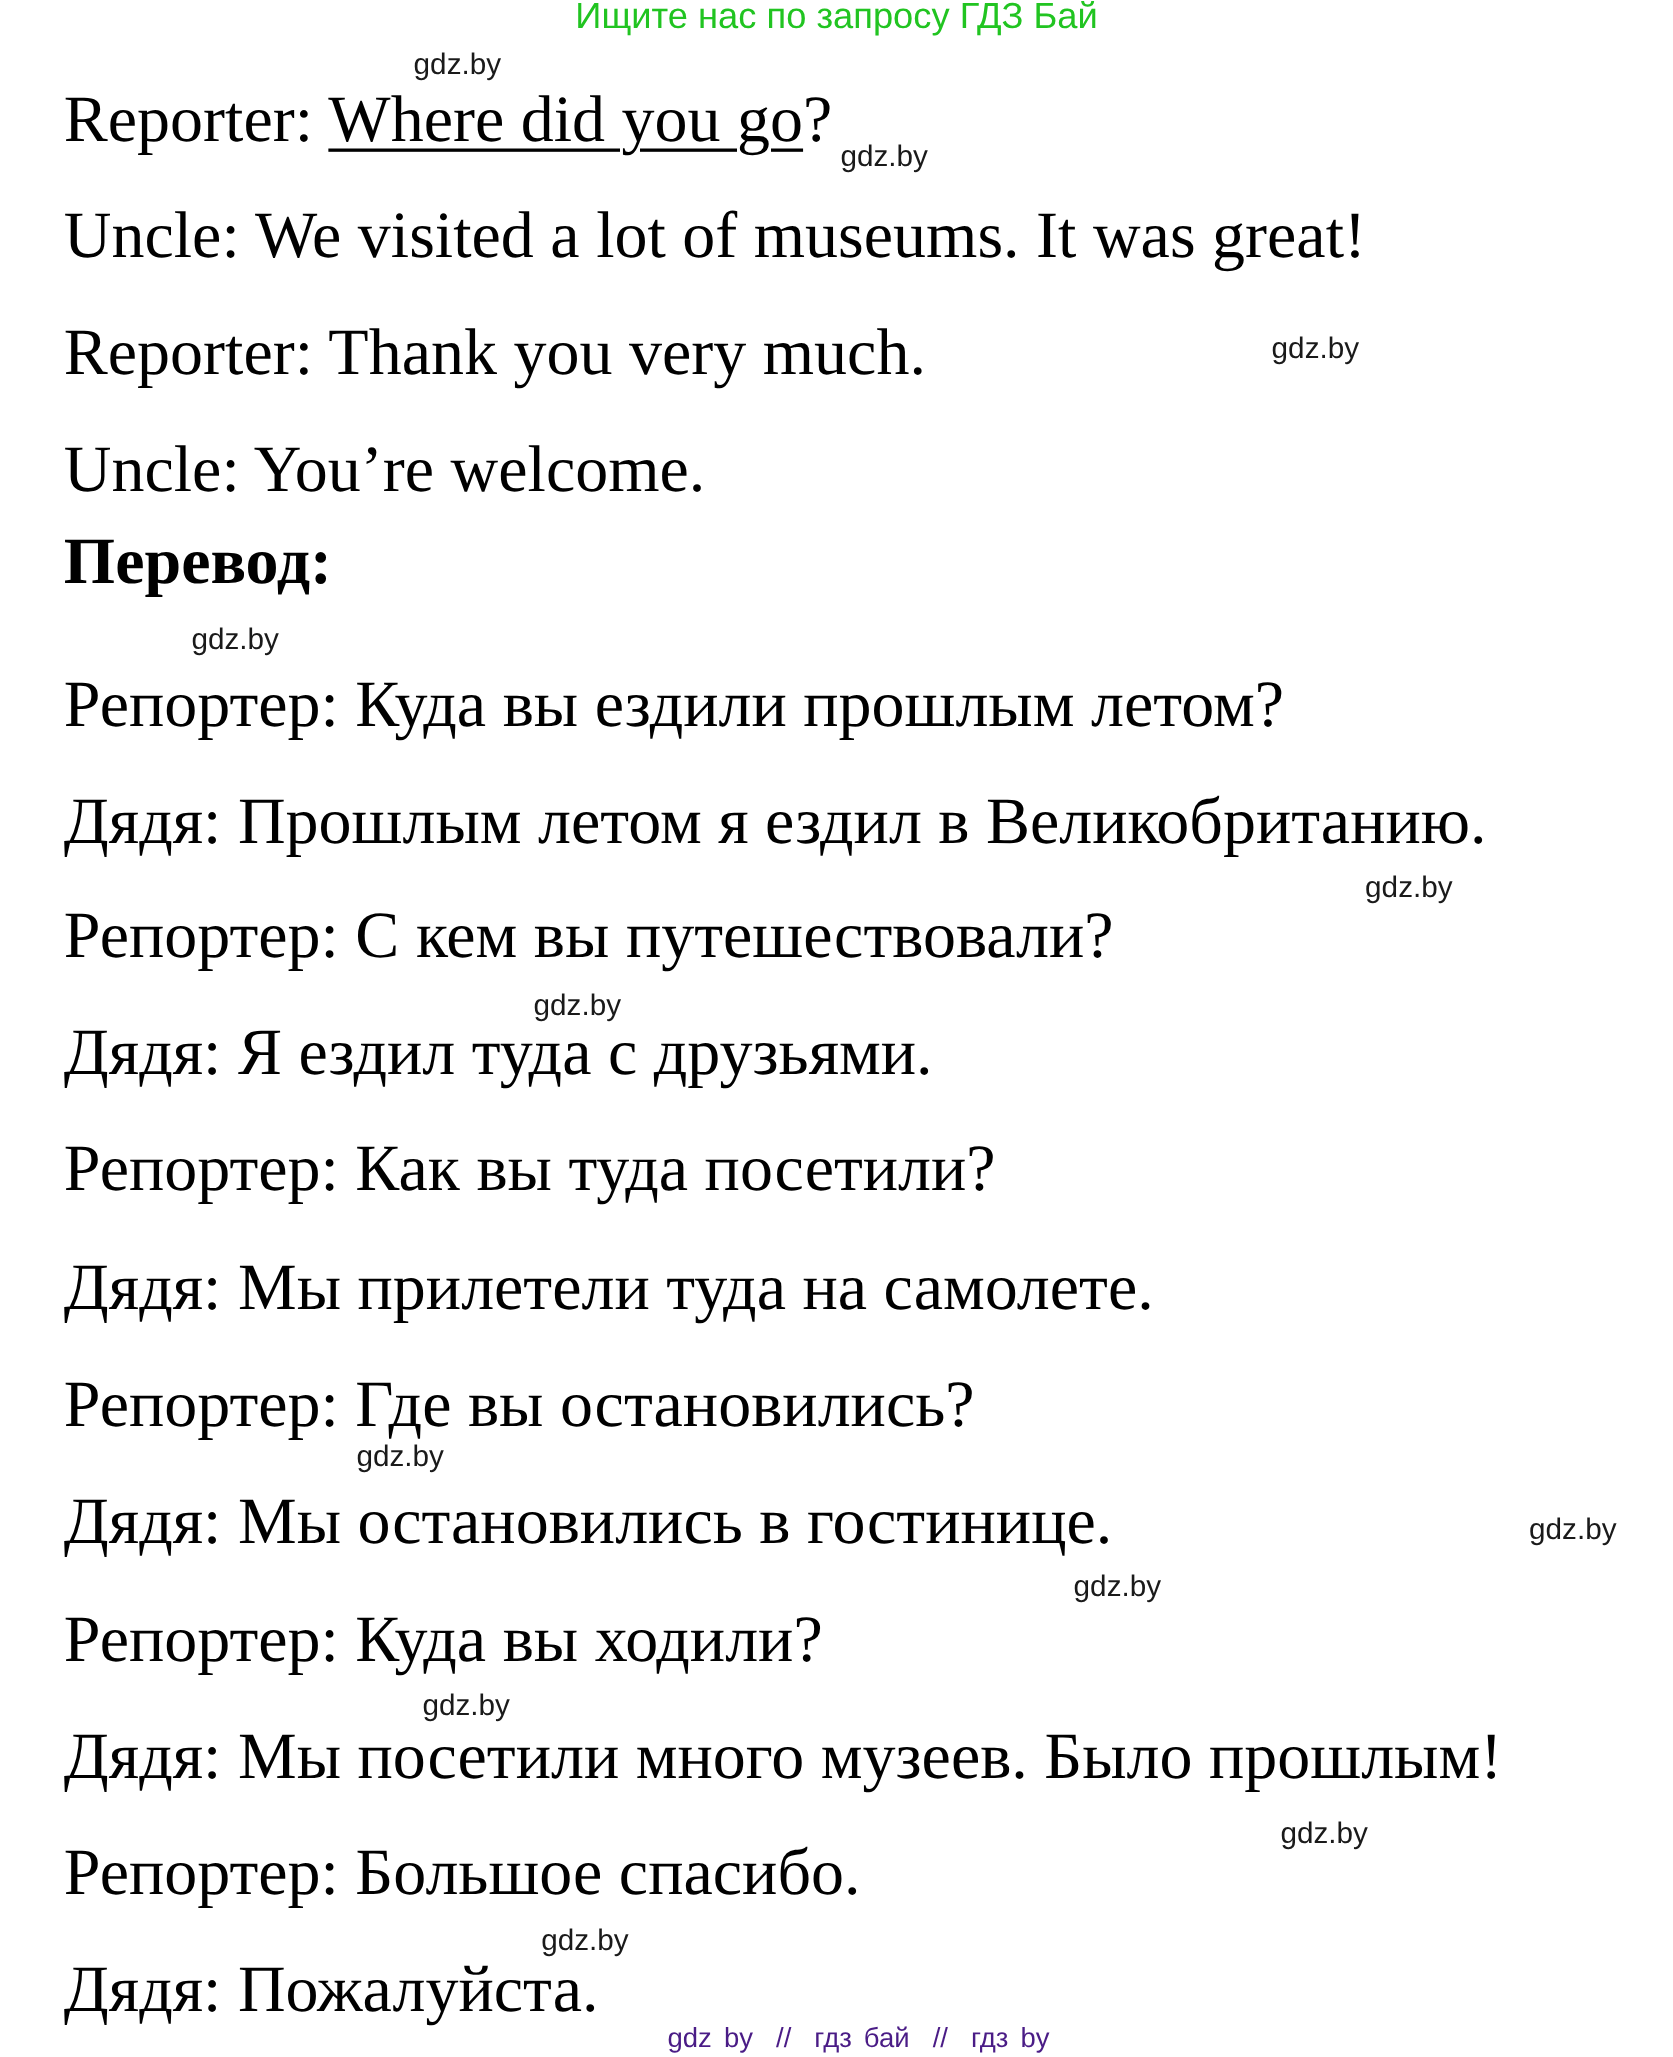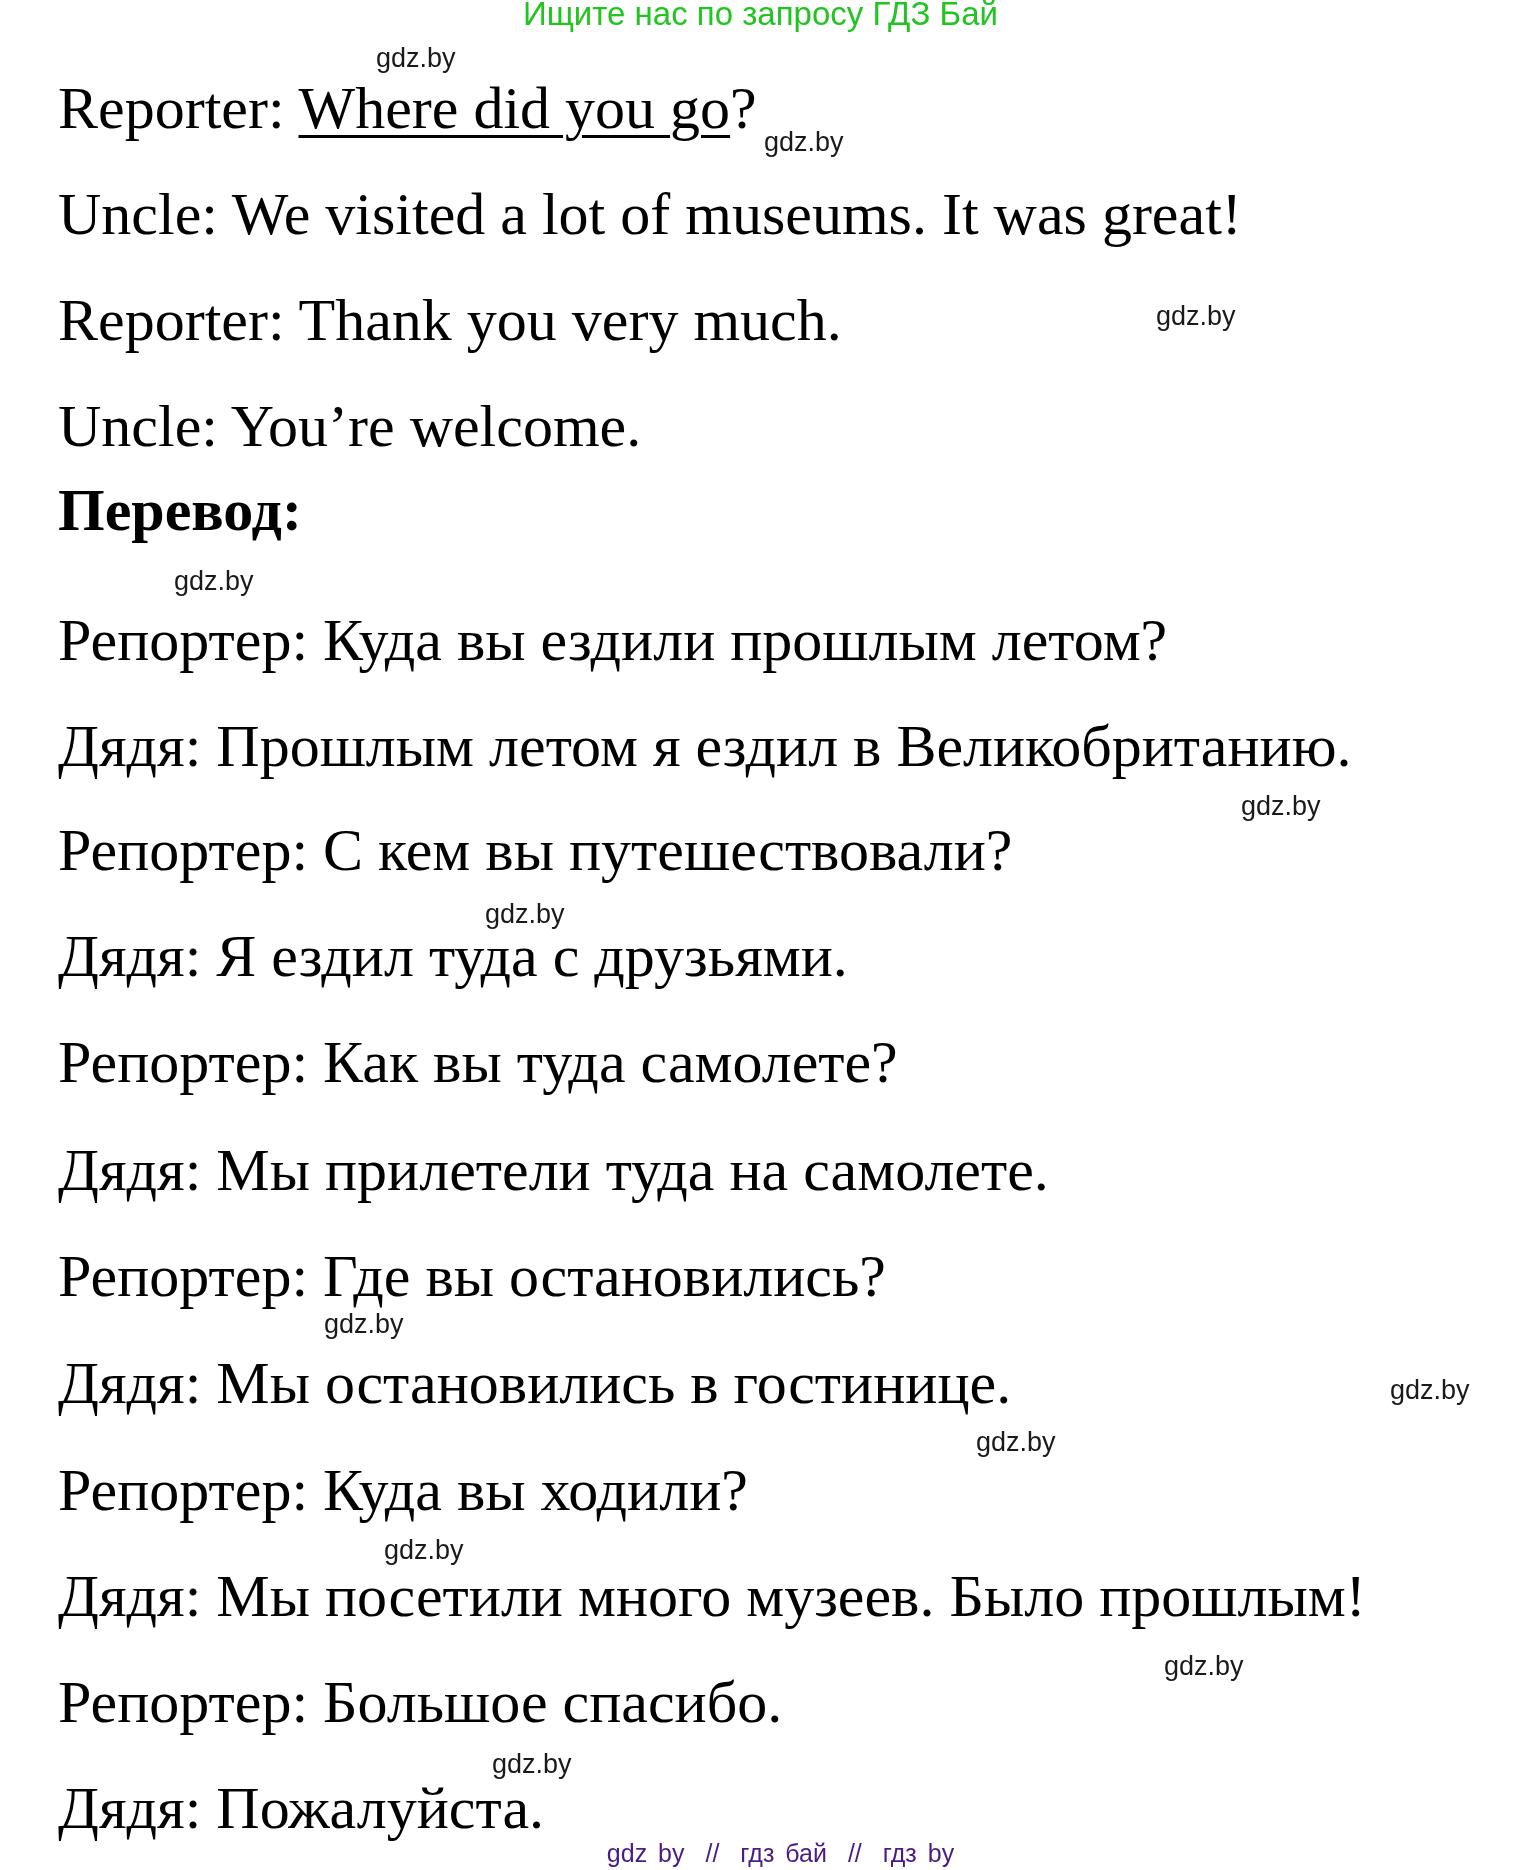--- a/index.html
+++ b/index.html
@@ -64,21 +64,21 @@
 <div class="line" style="top:820px;">
   <span>Репортер:</span>
   <span>С кем вы путешествовали?</span>
 </div>
 <div class="line" style="top:926px;">
   <span>Дядя:</span>
   <span>Я ездил туда с друзьями.</span>
 </div>
 <div class="line" style="top:1032px;">
   <span>Репортер:</span>
-  <span>Как вы туда самолете?</span>
+  <span>Как вы туда посетили?</span>
 </div>
 <div class="line" style="top:1140px;">
   <span>Дядя:</span>
   <span>Мы прилетели туда на самолете.</span>
 </div>
 <div class="line" style="top:1246px;">
   <span>Репортер:</span>
   <span>Где вы остановились?</span>
 </div>
 <div class="line" style="top:1353px;">

